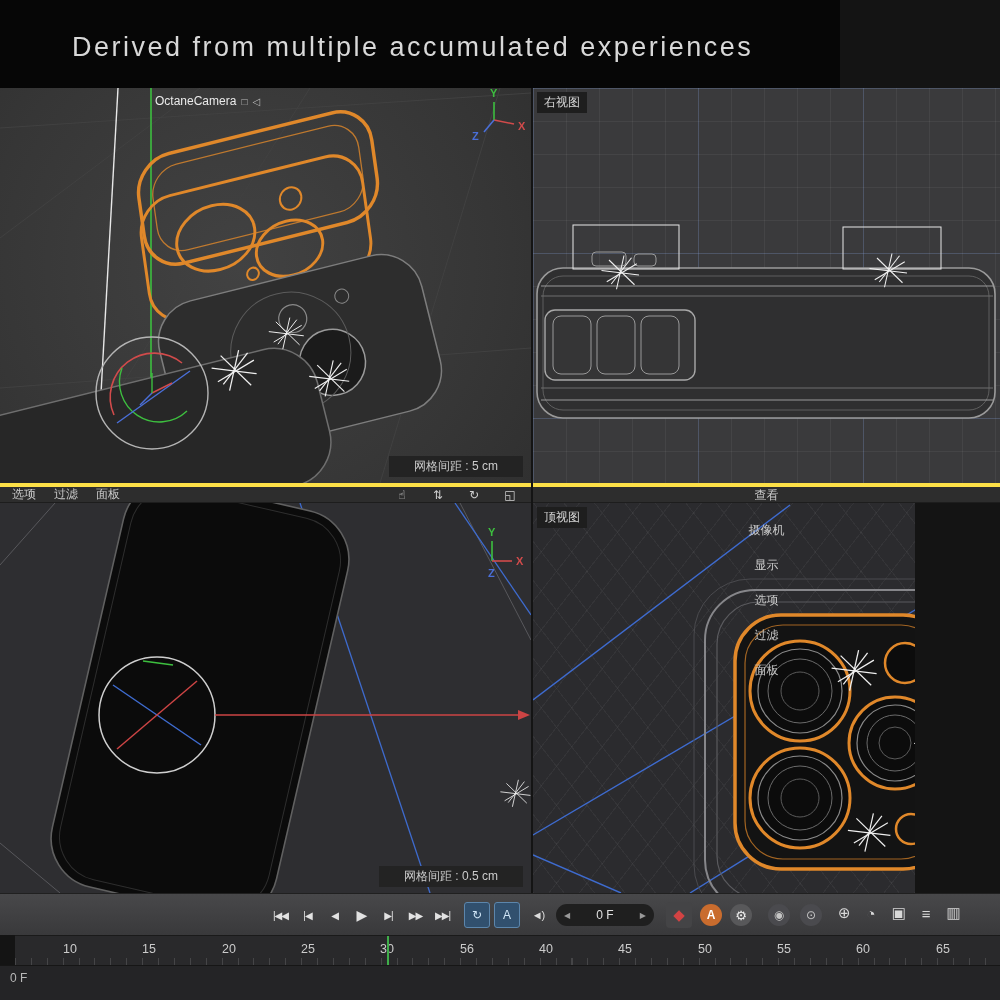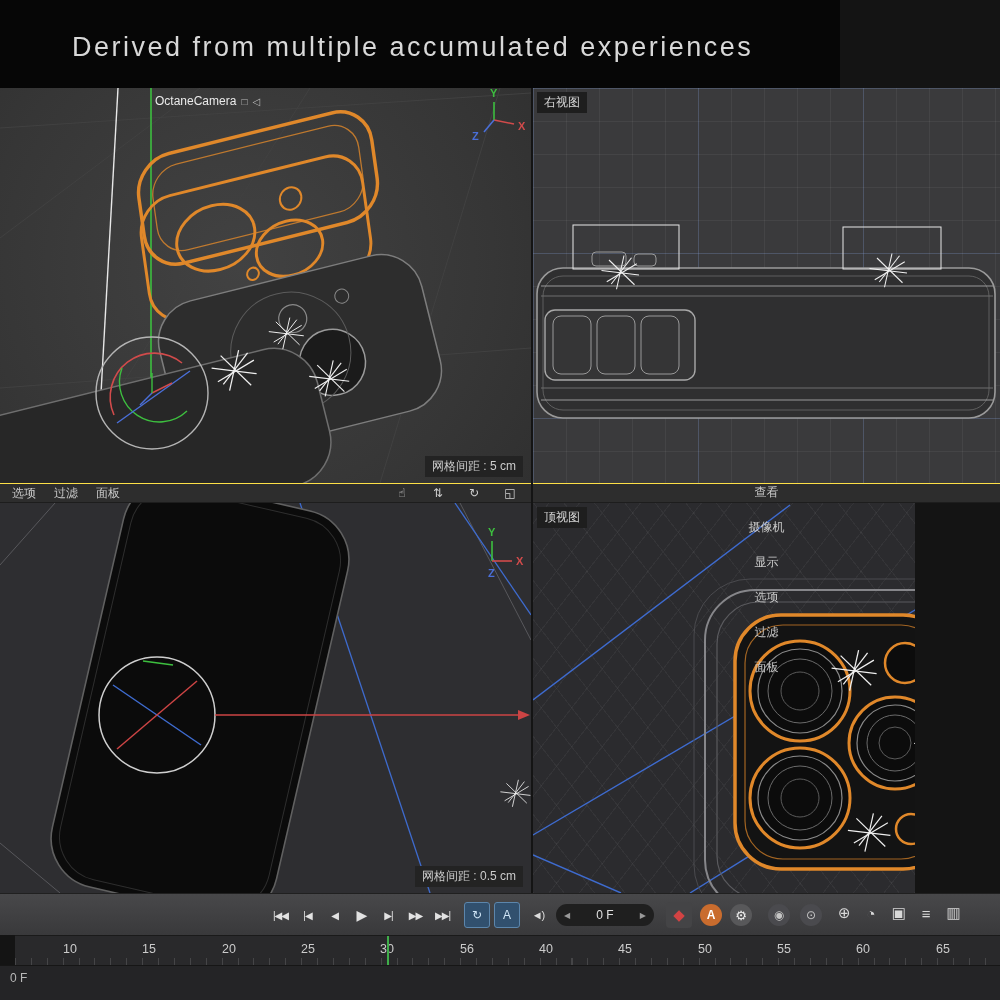--- a/index.html
+++ b/index.html
@@ -26,29 +26,29 @@
          background-size:33px 33px,33px 33px,165px 165px,165px 165px;}
   .vp-bl{left:0;top:503px;width:531px;height:390px;background:#2e2e31;}
   .vp-br{left:533px;top:503px;width:382px;height:390px;background-color:#2b2b2e;
          background-image:
            repeating-linear-gradient(52deg, rgba(255,255,255,0.045) 0 1px, transparent 1px 24px),
            repeating-linear-gradient(-52deg, rgba(255,255,255,0.045) 0 1px, transparent 1px 24px);}
 
   .vp-label{position:absolute;left:4px;top:4px;background:#1e1e1e;color:#d5d5d5;
             font-size:12px;padding:2px 7px;z-index:3;}
   .grid-badge{position:absolute;right:8px;bottom:6px;background:#232323;color:#cccccc;
-              font-size:12px;padding:2px 7px;z-index:3;}
+              font-size:12px;padding:2px 25px;z-index:3;}
   .cam-label{position:absolute;left:155px;top:6px;color:#eaeaea;font-size:12px;z-index:3;
              display:flex;align-items:center;gap:5px;}
   .cam-ic{color:#b9b9b9;font-size:10px;}
   .cn-caption{position:absolute;right:36px;top:28px;font-size:30px;letter-spacing:5px;
               color:#969696;z-index:3;white-space:nowrap;}
 
   
-  .vp-toolbar{position:absolute;height:20px;background:#2d2d2d;border-top:1px solid #fde047;
+  .vp-toolbar{position:absolute;height:20px;background:#2d2d2d;border-top:4px solid #fde047;
               border-bottom:1px solid #1d1d1d;display:flex;align-items:center;
               padding:0 12px;gap:18px;z-index:4;}
   .tb-left{left:0;top:483px;width:531px;}
   .tb-right{left:533px;top:483px;width:467px;flex-direction:column;}
   .menu-item{font-size:12px;color:#c9c9c9;cursor:default;white-space:nowrap;}
   .tb-spacer{flex:1;}
   .nav-ic{font-size:12px;color:#cfcfcf;width:18px;text-align:center;}
 
   
   .controls{position:absolute;left:0;top:893px;width:1000px;height:42px;

